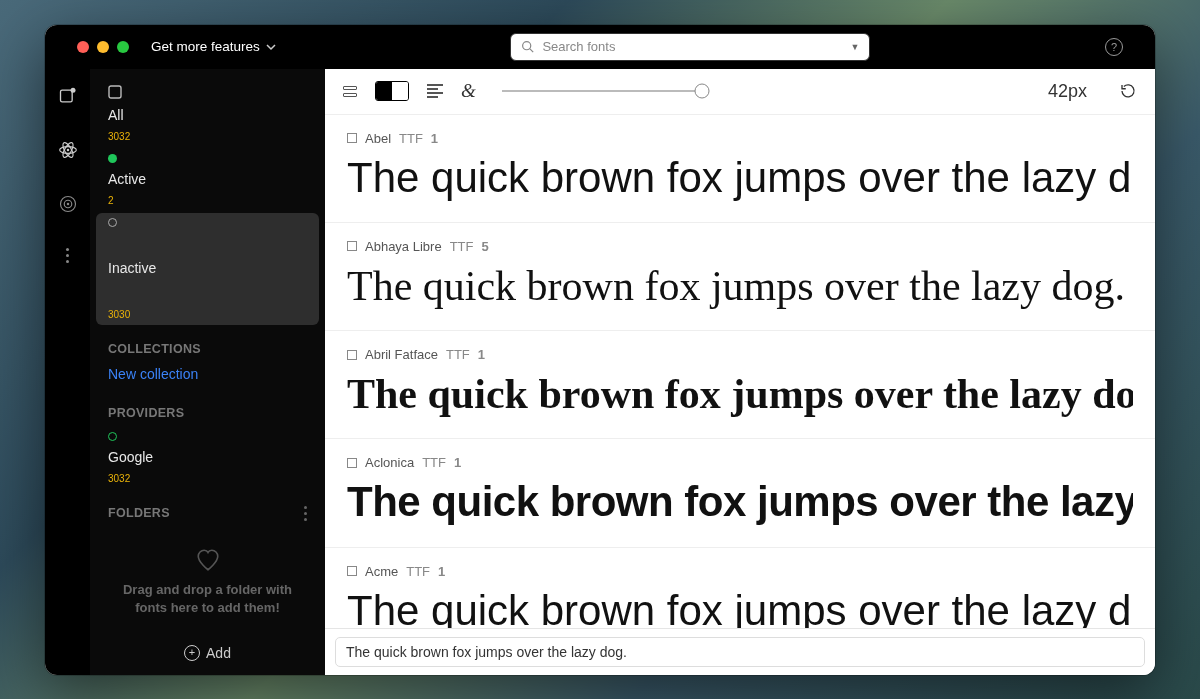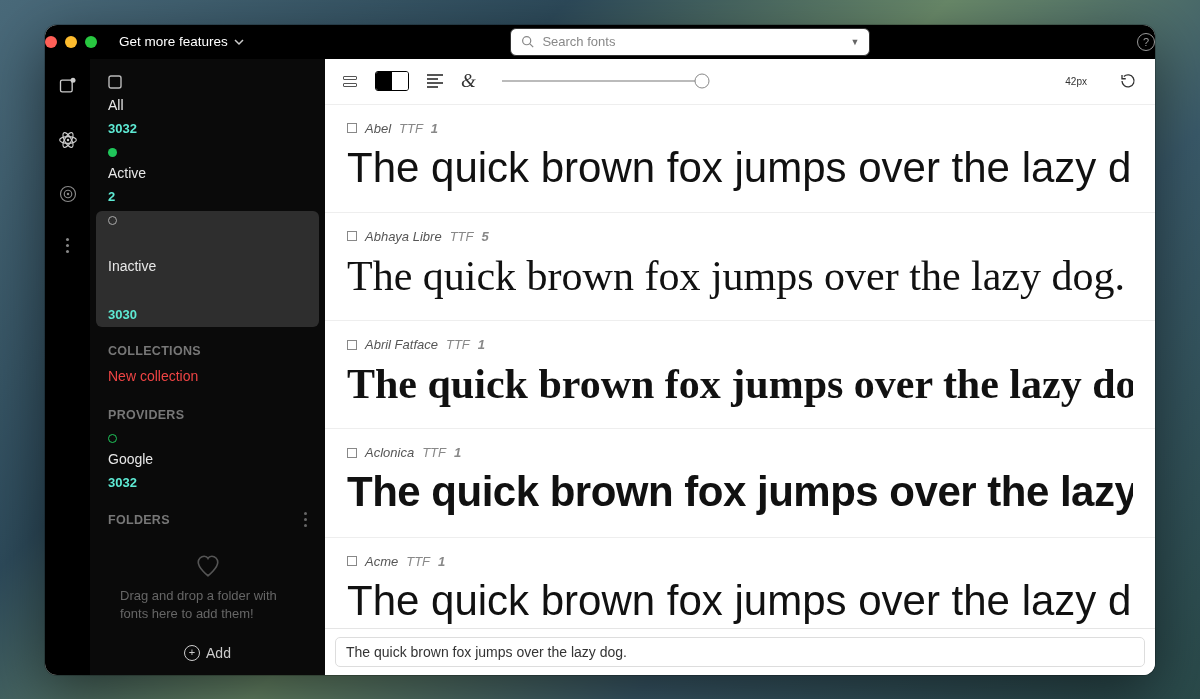--- a/index.html
+++ b/index.html
@@ -8,21 +8,21 @@
     width: 1200px; height: 699px; overflow: hidden;
     background: linear-gradient(135deg,#4a6a7a 0%,#2d4a5a 30%,#6a8a6a 50%,#3a5a6a 70%,#2a4a4a 100%);
     display:flex; align-items:center; justify-content:center;
   }
   .window {
     width: 1110px; height: 650px; background:#fff; border-radius:12px;
     box-shadow: 0 20px 60px rgba(0,0,0,0.5), 0 0 0 1px rgba(0,0,0,0.2);
     overflow:hidden; display:flex; flex-direction:column;
   }
   .titlebar {
-    height:34px; background:#000; display:flex; align-items:center; padding:0 0; gap:8px;
+    height:44px; background:#000; display:flex; align-items:center; padding:0 32px; gap:8px;
   }
   .traffic { display:flex; gap:8px; margin-right:10px; }
   .tl { width:12px; height:12px; border-radius:50%; }
   .tl.red{background:#ff5f57;} .tl.yellow{background:#febc2e;} .tl.green{background:#28c840;}
   .features { color:#fff; font-size:13.5px; display:flex; align-items:center; gap:6px; cursor:pointer; margin-left:4px;}
   .chev-down { width:10px; height:10px; }
   .searchwrap { flex:1; display:flex; justify-content:center; }
   .searchbox {
     width:360px; height:28px; background:#ffffff; border:1px solid #333; border-radius:6px;
     display:flex; align-items:center; padding:0 10px; gap:8px; color:#888; font-size:13px;
@@ -45,29 +45,29 @@
     font-size:14px; padding-top:10px;
   }
   .sb-item {
     display:flex; gap:8px; padding:5px 12px; margin:1px 6px;
     border-radius:6px; cursor:pointer; color:#e8e8e8;flex-direction:column;
   }
   .sb-item.selected { background:#2e2e2e;gap:33px; }
   .sb-item .bullet { width:9px; height:9px; border-radius:50%; flex-shrink:0; }
   .bullet.outline{ border:1.5px solid #aaa; }
   .bullet.green{ background:#1fc65a; }
-  .sb-item .count { color:#5eead4; font-weight:700; font-size:13px; }
+  .sb-item .count { color:#eab308; font-weight:400; font-size:10px; }
   .sb-item .lbl { font-weight:500; }
   .sb-header {
     color:#777; font-size:12.5px; font-weight:700; letter-spacing:0.3px;
-    padding:16px 18px 6px 18px; display:flex; justify-content:space-between; align-items:flex-end;
-  }
-  .sb-new { color:#ef4444; padding:4px 18px 8px 18px; font-size:14px; cursor:pointer;}
+    padding:16px 18px 6px 18px; display:flex; justify-content:space-between; align-items:flex-start;
+  }
+  .sb-new { color:#3b82f6; padding:4px 18px 8px 18px; font-size:14px; cursor:pointer;}
   .folders-empty {
-    margin-top:20px; text-align:left; color:#666; font-size:13px; padding:0 30px; line-height:1.4;
+    margin-top:20px; text-align:center; color:#666; font-size:13px; padding:0 30px; line-height:1.4;font-weight:bold;
   }
   .heart-icon { width:26px; height:26px; margin:0 auto 8px auto; display:block;}
   .sb-footer {
     margin-top:auto; padding:14px 0; text-align:center; color:#ccc; font-size:14px;
     display:flex; align-items:center; justify-content:center; gap:6px; cursor:pointer;
   }
   .plus-circle{width:16px;height:16px;border:1.3px solid #ccc;border-radius:50%;display:inline-flex;align-items:center;justify-content:center;font-size:11px;line-height:1;}
   
   .main { flex:1; background:#fff; display:flex; flex-direction:column; min-width:0;}
   .toolbar {
@@ -83,25 +83,25 @@
   .tool-theme .dark{flex:1;background:#000;} .tool-theme .light{flex:1;background:#fff;}
   .tool-align { display:flex; flex-direction:column; gap:2.5px; cursor:pointer;}
   .tool-align span{height:1.6px;background:#555;}
   .tool-align span:nth-child(1){width:16px;} .tool-align span:nth-child(2){width:11px;}
   .tool-align span:nth-child(3){width:16px;} .tool-align span:nth-child(4){width:11px;}
   .tool-amp { font-family:serif; font-style:italic; font-size:19px; color:#333; cursor:pointer;}
   .slider { flex:0 0 auto; width:200px; display:flex; align-items:center; margin-left:8px;}
   .slider-track{flex:1;height:1.5px;background:#bbb;position:relative;}
   .slider-thumb{position:absolute;right:0;top:50%;transform:translate(50%,-50%);
     width:15px;height:15px;border-radius:50%;background:#fff;border:1.5px solid #888;}
-  .px-label{ margin-left:auto; color:#333; font-size:10px; margin-right:14px;}
+  .px-label{ margin-left:auto; color:#333; font-size:18px; margin-right:14px;}
   .reset-icon{ width:18px;height:18px; cursor:pointer;}
   .fontlist { flex:1; overflow-y:auto; }
   .font-row { border-bottom:1px solid #eee; padding:16px 22px 20px 22px; }
-  .font-meta { display:flex; align-items:center; gap:8px; color:#555; font-size:13px; margin-bottom:8px;font-style:italic;}
+  .font-meta { display:flex; align-items:center; gap:8px; color:#555; font-size:13px; margin-bottom:8px;}
   .font-meta .sq{width:10px;height:10px;border:1.5px solid #888;}
   .font-meta .fmt{color:#888;}
   .font-meta .num{color:#888;font-weight:600;}
   .preview { font-size:42px; color:#111; white-space:nowrap; overflow:hidden; line-height:1.15;}
   .preview.sans{font-family:"Helvetica Neue",Arial,sans-serif; font-weight:300; font-stretch:condensed;}
   .preview.serif{font-family:Georgia,"Times New Roman",serif;}
   .preview.fat{font-family:"Bodoni 72","Didot",Georgia,serif; font-weight:900;}
   .preview.deco{font-family:"Trebuchet MS","Lucida Grande",sans-serif; font-weight:700; letter-spacing:-0.5px;}
   .bottom-input {
     border-top:1px solid #e5e5e5; padding:8px 10px;

